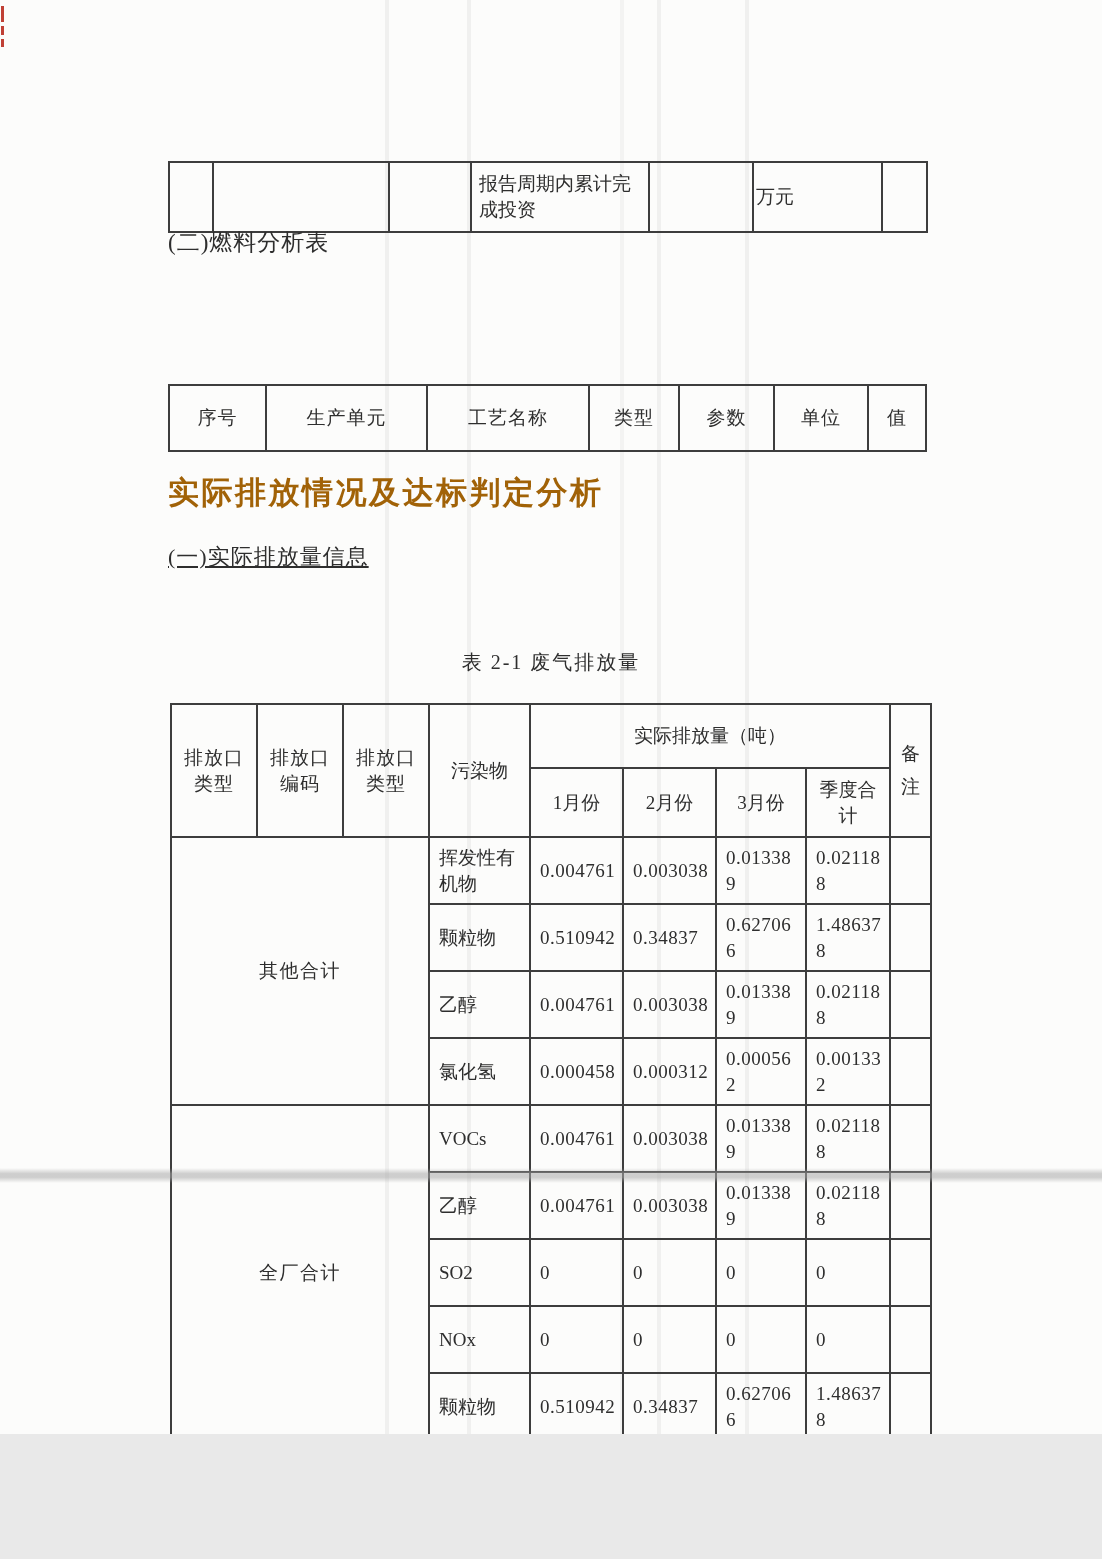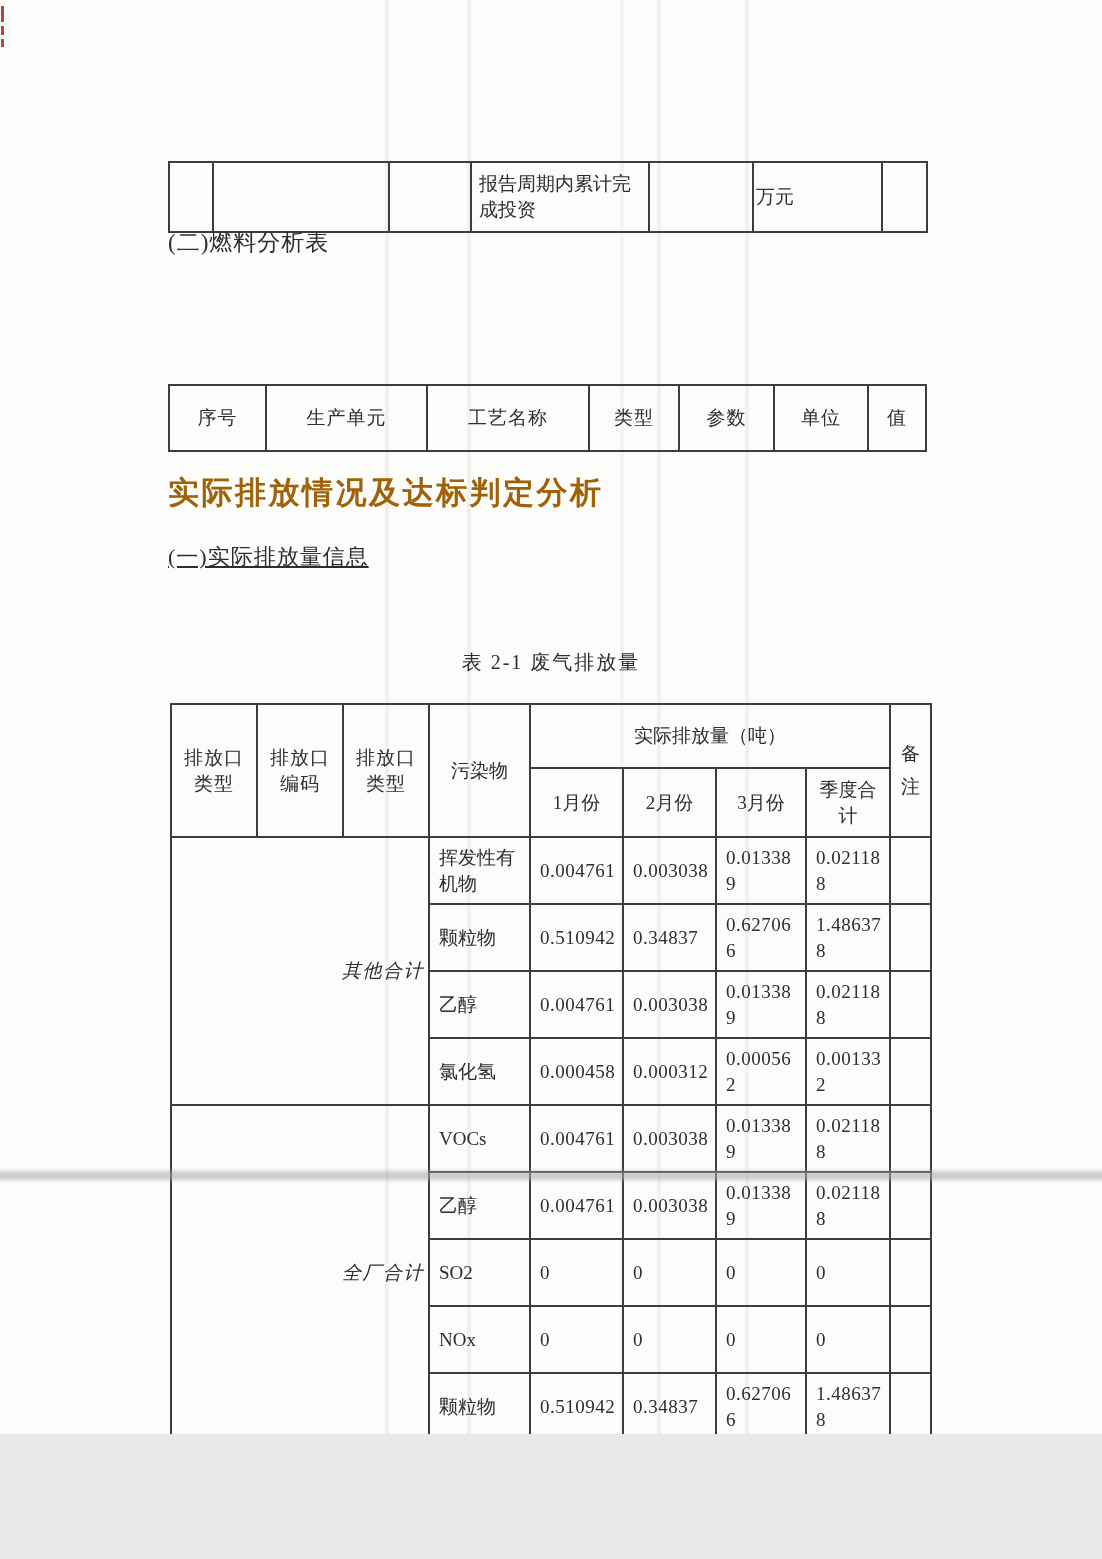--- a/index.html
+++ b/index.html
@@ -60,21 +60,21 @@
   
   .t1 { left:168px; top:384px; width:757px; height:64px; }
   .t1 th { height:60px; letter-spacing:1px; }
   
   .t2 { left:170px; top:703px; width:760px; }
   .t2 tr.hr1 th { height:58px; }
   .t2 tr.hr2 th { height:63px; }
   .t2 tr.br  td { height:61px; }
   .t2 th.outlet { padding:2px 11px; letter-spacing:1px; }
   .t2 th.remark { padding:2px 2px; line-height:1.7; word-break:break-all; letter-spacing:0; }
-  .t2 td.group  { text-align:right; letter-spacing:1.5px;font-style:italic; }
+  .t2 td.group  { text-align:center; letter-spacing:1.5px; }
   .t2 td.pol    { text-align:left; padding:2px 6px 2px 9px; }
   .t2 td.val    { text-align:left; padding-left:9px; letter-spacing:0.5px; }
   .t2 td.rem    { padding:0; }
 </style>
 </head>
 <body>
 
 <div class="page">
 
   <div class="streak" style="left:385px;"></div>

